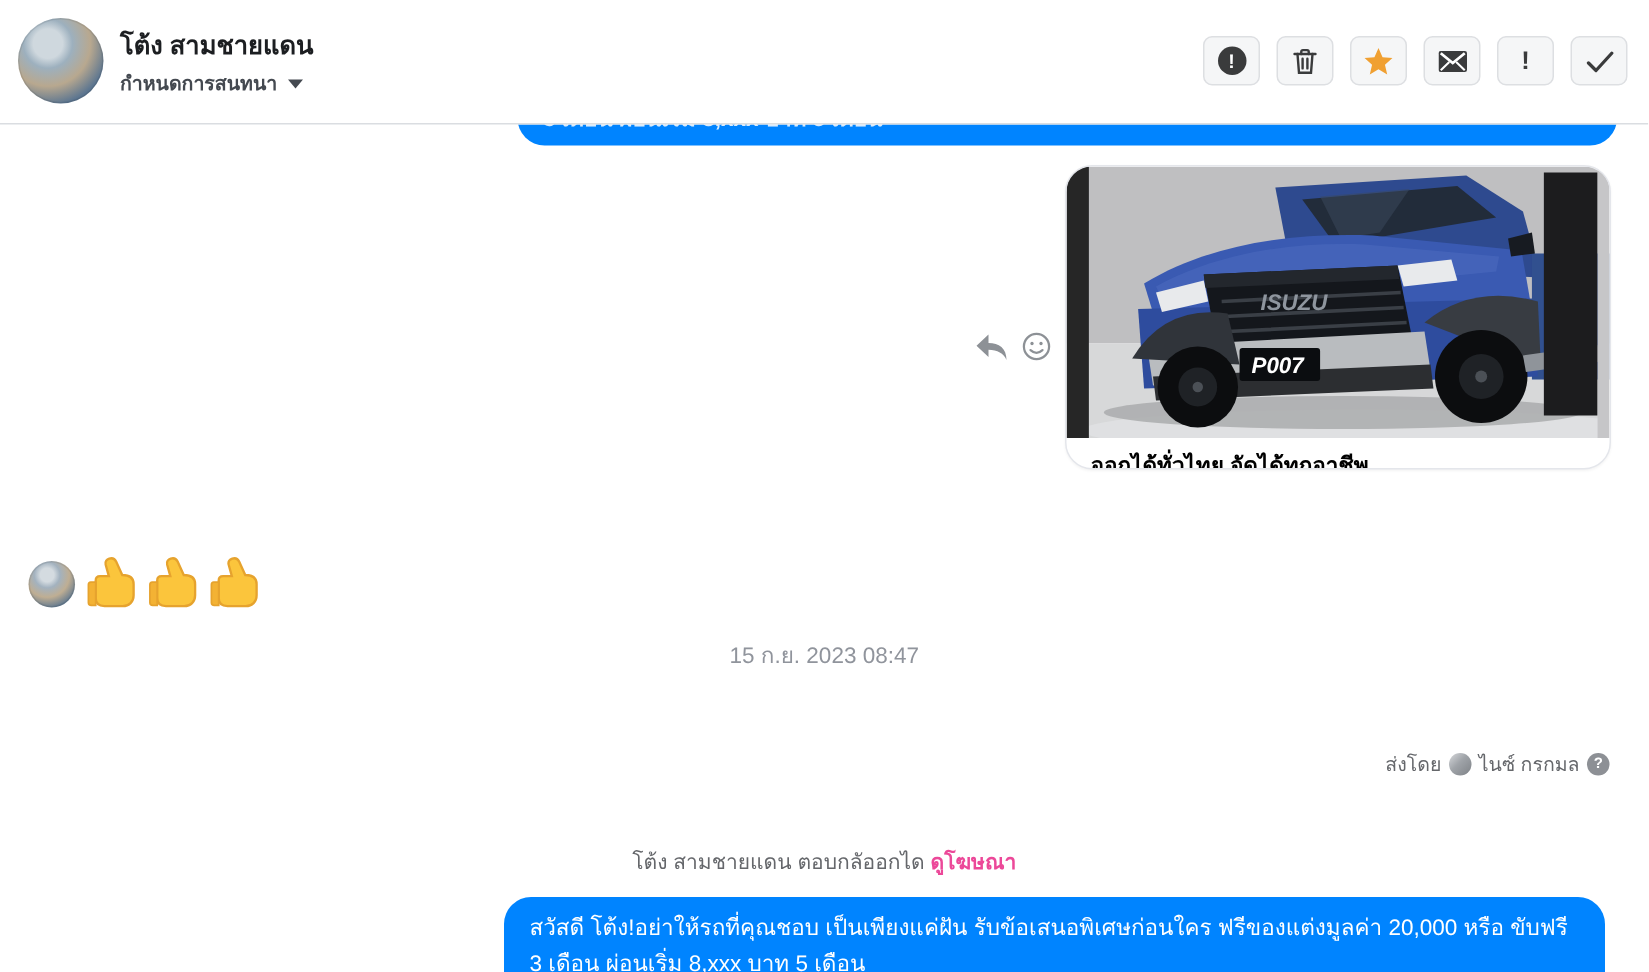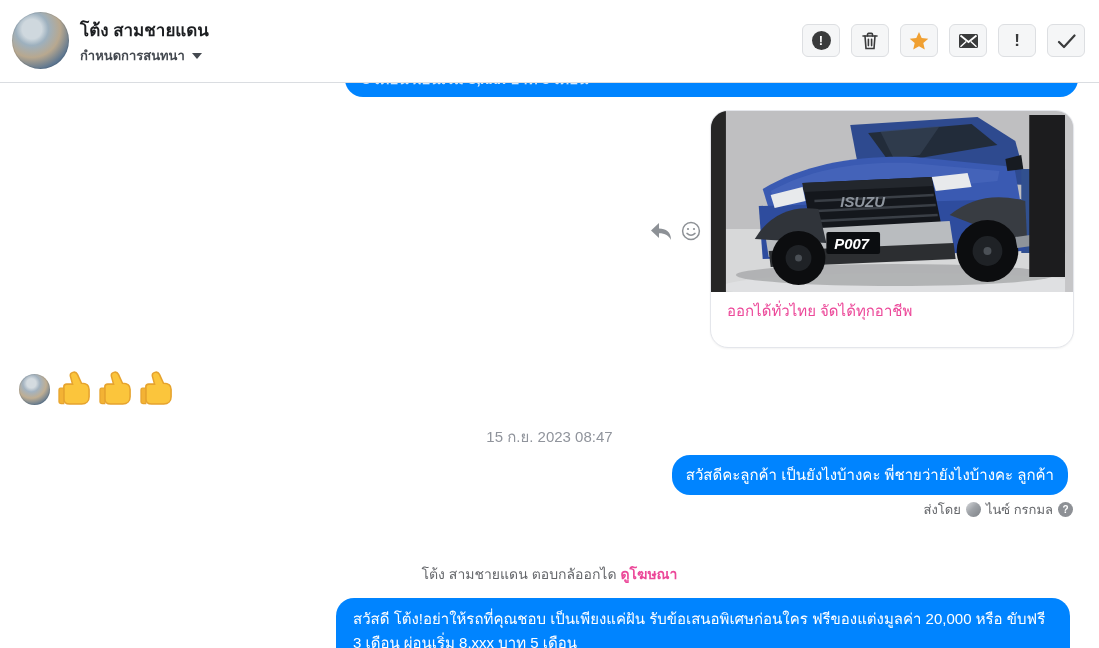--- a/index.html
+++ b/index.html
@@ -25,27 +25,27 @@
   .excl-plain{font-size:17px;font-weight:bold;color:#3a3b3c;line-height:1;}
 
   
   .bubble{background:#0084ff;color:#fff;border-radius:18px;font-size:15px;}
   .bubble-top{position:absolute;left:345px;top:38px;width:733px;height:59px;z-index:5;overflow:hidden;}
   .bubble-top span{position:absolute;left:17px;bottom:6px;white-space:nowrap;font-weight:bold;opacity:.85;}
 
   .msg-actions{position:absolute;left:650px;top:221px;display:flex;gap:9px;align-items:center;}
   .icon-btn{cursor:pointer;display:flex;align-items:center;}
 
-  .card{position:absolute;left:710px;top:110px;width:364px;height:238px;background:#fff;
+  .card{position:absolute;left:710px;top:110px;width:364px;height:203px;background:#fff;
         border:1px solid #e4e6eb;border-radius:18px;overflow:hidden;box-sizing:border-box;cursor:pointer;
         box-shadow:0 1px 2px rgba(0,0,0,.05);}
   .card-img{display:block;width:362px;height:181px;}
   .card-body{padding:8px 16px 0 16px;}
   .card-title{font-size:16px;font-weight:bold;color:#050505;line-height:22px;}
-  .card-sub{font-size:15px;color:#ec4899;line-height:20px;margin-top:1px;}
+  .card-sub{font-size:15px;color:#000000;line-height:20px;margin-top:1px;font-weight:bold;}
 
   .reaction-avatar{position:absolute;left:19px;top:374px;width:31px;height:31px;border-radius:50%;
           background:radial-gradient(circle at 40% 30%, #d4dbe0 0 16%, #a3b2bf 30%, #bfae93 52%, #60788f 78%, #42586e 100%);
           box-shadow:inset 0 0 0 1px rgba(0,0,0,.08);}
   .thumbs{position:absolute;left:57px;top:369px;display:flex;gap:6px;}
 
   .ts{position:absolute;left:0;right:0;text-align:center;font-size:15px;color:#90949c;}
   .ts1{top:425px;}
   .ts2{top:531px;}
 
@@ -192,21 +192,20 @@
       <path d="M7 19 L3.6 19 C2.6 19 2 19.8 2 20.8 L2 33 C2 34.2 2.8 35 4 35 L7 35 Z" fill="#f3b234" stroke="#e6a32e" stroke-width="1.2"></path>
     </svg>
     <svg width="35" height="38" viewBox="0 0 36 38">
       <path d="M7 18 C7 16 8.2 15 10 15 L16 15 L13.8 7 C12.8 3 19 0.8 21 5 L25.2 14.2 C30.5 14.2 33 16.5 33 20.5 L33 28 C33 32.5 30 35.5 25.5 35.5 L13 35.5 C9 35.5 7 33.3 7 30 Z" fill="#fbc53c" stroke="#e6a32e" stroke-width="1.6"></path>
       <path d="M7 19 L3.6 19 C2.6 19 2 19.8 2 20.8 L2 33 C2 34.2 2.8 35 4 35 L7 35 Z" fill="#f3b234" stroke="#e6a32e" stroke-width="1.2"></path>
     </svg>
   </div>
 
   <div class="ts ts1">15 ก.ย. 2023 08:47</div>
 
-  <div class="bubble bubble-greet">สวัสดีคะลูกค้า เป็นยังไงบ้างคะ พี่ชายว่ายังไงบ้างคะ ลูกค้า</div>
 
   <div class="sent-by">
     <span>ส่งโดย</span>
     <span class="tiny-avatar"></span>
     <span>ไนซ์ กรกมล</span>
     <span class="help-circle">?</span>
   </div>
 
 
   <div class="ad-note">

